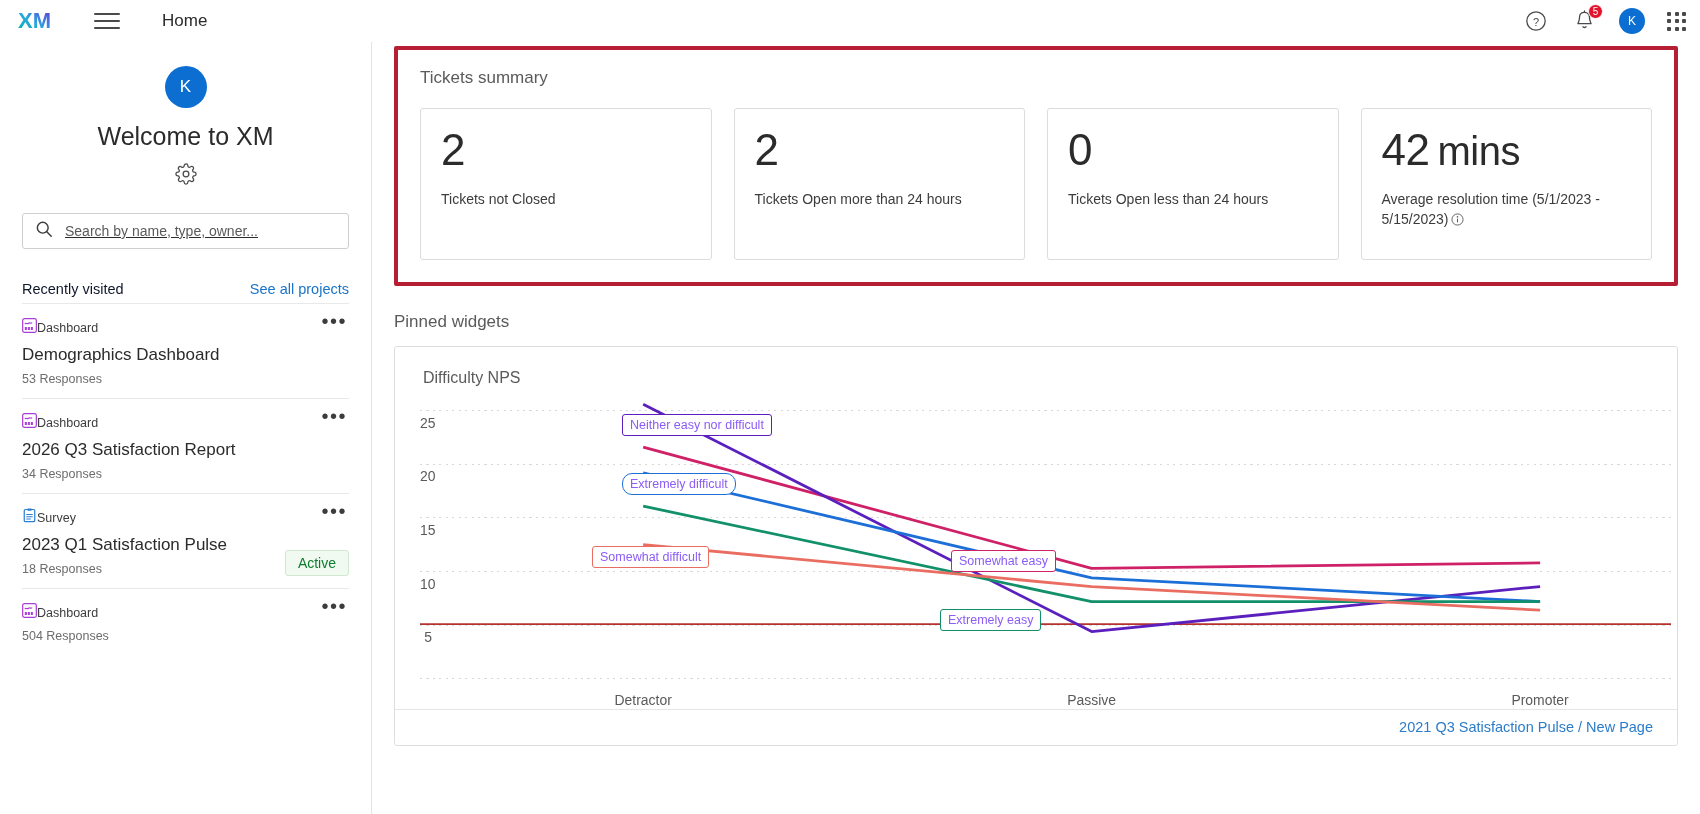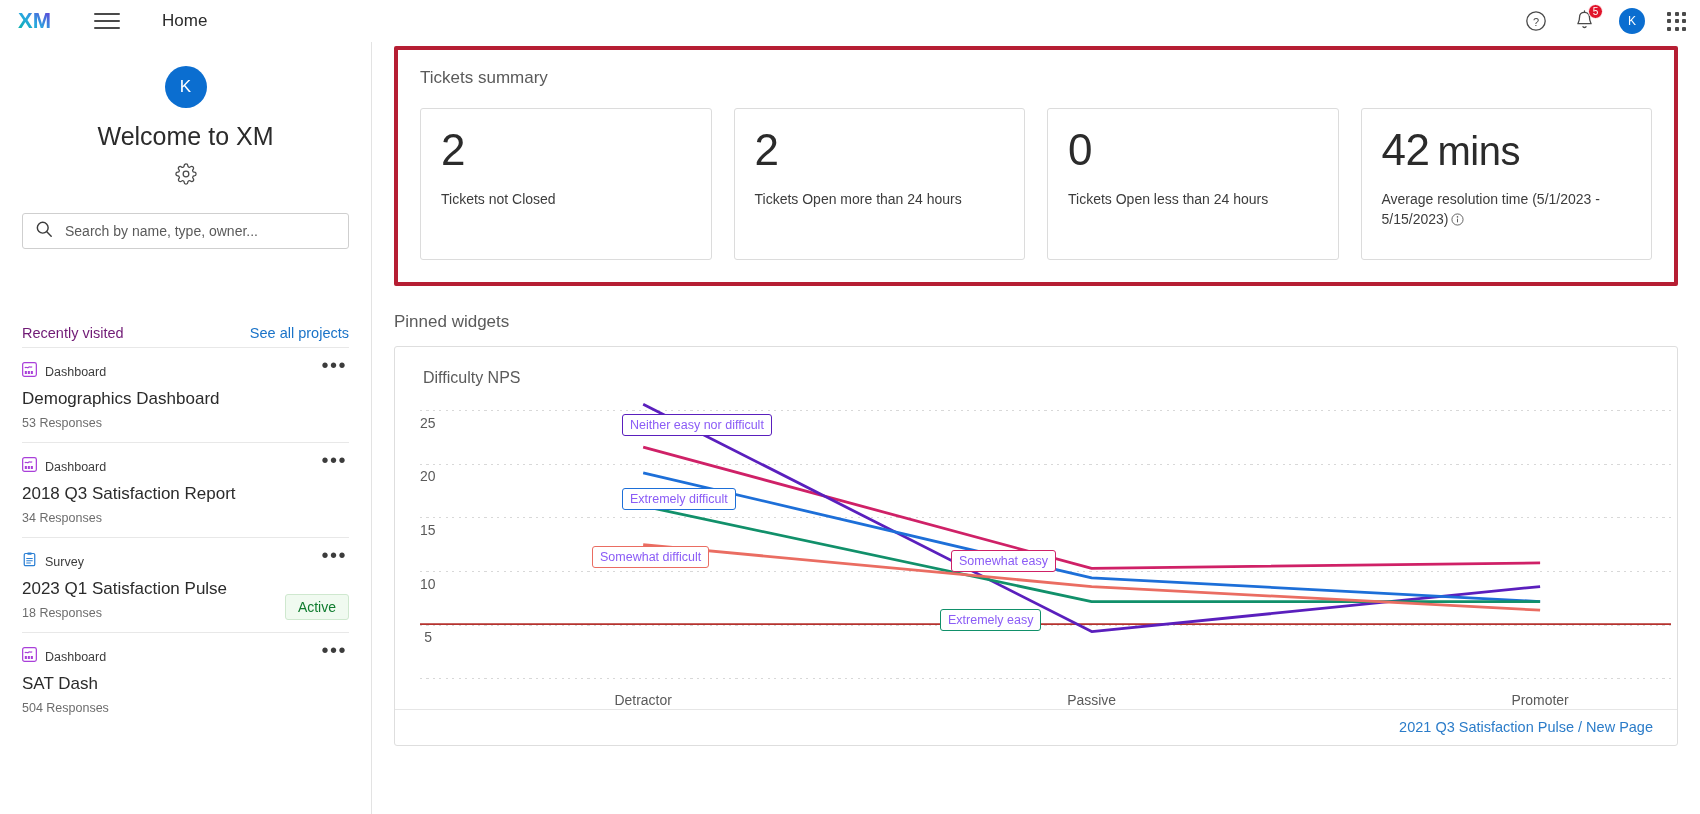--- a/index.html
+++ b/index.html
@@ -49,38 +49,38 @@
   }
   .welcome-wrap { padding-top: 24px; display: flex; flex-direction: column; align-items: center; }
   .avatar-lg {
     width: 42px; height: 42px; border-radius: 50%; background: #0b6ed0; color: #fff;
     font-size: 17px; display: flex; align-items: center; justify-content: center;
   }
   .welcome-text { margin-top: 14px; font-size: 25px; font-weight: 400; color: #2b2b2b; }
   .gear { margin-top: 12px; cursor: pointer; }
   .search-box {
     margin-top: 24px; height: 36px; border: 1px solid #cfcfcf; border-radius: 3px;
-    display: flex; align-items: center; padding: 16px 12px; gap: 12px; background: #fff;
+    display: flex; align-items: center; padding: 16px 12px; gap: 12px; background: #fff; text-decoration: underline;
   }
   .search-box input {
     border: 0; outline: 0; font-size: 14px; color: #3c3c3c; flex: 1;
     font-family: "Liberation Sans", sans-serif; background: transparent;
   }
   .search-box input::placeholder { color: #5a5a5a; }
 
   .recent-head {
     margin-top: 32px; display: flex; align-items: baseline; justify-content: space-between;
   }
-  .recent-head .lbl { font-size: 14.5px; color: #701a75; margin-top: 44px; }
+  .recent-head .lbl { font-size: 14.5px; color: #0f172a; }
   .recent-head .link { font-size: 14.5px; color: #1a73c8; cursor: pointer; }
 
   .proj-list { margin-top: 6px; }
   .proj-item { border-top: 1px solid #e8e8e8; padding: 14px 0 12px; position: relative; }
   .proj-item:first-child { border-top: 1px solid #e8e8e8; }
-  .proj-type { display: flex; align-items: center; gap: 8px; }
+  .proj-type { display: flex; align-items: center; }
   .proj-type .tname { font-size: 12.5px; color: #3c3c3c; }
   .proj-name { margin-top: 8px; font-size: 17px; color: #2b2b2b; }
   .proj-resp { margin-top: 7px; font-size: 12.5px; color: #6d6d6d; }
   .dots {
     position: absolute; right: 2px; top: 12px; font-size: 20px; color: #3c3c3c;
     letter-spacing: 1.5px; line-height: 10px; cursor: pointer; user-select: none;
   }
   .pill {
     position: absolute; right: 0; top: 56px; background: #f0faf0; border: 1px solid #cfe8cf;
     color: #0f7b2e; font-size: 14px; border-radius: 3px; padding: 4px 12px;
@@ -234,21 +234,21 @@
             <svg width="15" height="15" viewBox="0 0 16 16">
               <rect x="0.7" y="0.7" width="14.6" height="14.6" rx="2" fill="none" stroke="#a93fd9" stroke-width="1.3"></rect>
               <path d="M3 6.2c1.4-1.6 2.6 0.8 4-0.6s2.4 1 3.8-0.6" fill="none" stroke="#a93fd9" stroke-width="1.2"></path>
               <rect x="3" y="9.6" width="2.2" height="3.2" fill="#a93fd9"></rect>
               <rect x="6.2" y="9.6" width="2.2" height="3.2" fill="#a93fd9"></rect>
               <rect x="9.4" y="9.6" width="2.2" height="3.2" fill="#a93fd9"></rect>
             </svg>
           </span>
           <span class="tname">Dashboard</span>
         </div>
-        <div class="proj-name">2018 Q3 Satisfaction Report</div>
+        <div class="proj-name">2026 Q3 Satisfaction Report</div>
         <div class="proj-resp">34 Responses</div>
         <div class="dots">•••</div>
       </div>
 
       <div class="proj-item">
         <div class="proj-type">
           <span>
             <svg width="15" height="15" viewBox="0 0 16 16">
               <rect x="2.4" y="1.6" width="11.2" height="13" rx="1.4" fill="none" stroke="#2a7fd4" stroke-width="1.3"></rect>
               <rect x="5.6" y="0.6" width="4.8" height="2.4" rx="0.8" fill="#2a7fd4"></rect>
@@ -269,21 +269,20 @@
             <svg width="15" height="15" viewBox="0 0 16 16">
               <rect x="0.7" y="0.7" width="14.6" height="14.6" rx="2" fill="none" stroke="#a93fd9" stroke-width="1.3"></rect>
               <path d="M3 6.2c1.4-1.6 2.6 0.8 4-0.6s2.4 1 3.8-0.6" fill="none" stroke="#a93fd9" stroke-width="1.2"></path>
               <rect x="3" y="9.6" width="2.2" height="3.2" fill="#a93fd9"></rect>
               <rect x="6.2" y="9.6" width="2.2" height="3.2" fill="#a93fd9"></rect>
               <rect x="9.4" y="9.6" width="2.2" height="3.2" fill="#a93fd9"></rect>
             </svg>
           </span>
           <span class="tname">Dashboard</span>
         </div>
-        <div class="proj-name">SAT Dash</div>
         <div class="proj-resp">504 Responses</div>
         <div class="dots">•••</div>
       </div>
 
     </div>
   </div>
 
   <div class="main">
 
     <div class="tickets-outer">
@@ -364,21 +363,21 @@
           <g font-family="Liberation Sans, sans-serif" font-size="13" fill="#5a5a5a">
             <text x="14" y="38">25</text>
             <text x="14" y="88">20</text>
             <text x="14" y="138">15</text>
             <text x="14" y="188">10</text>
             <text x="18" y="238">5</text>
           </g>
         </svg>
 
         <div class="lbl-box" style="left:227px; top:27px; border-color:#5a1fbd;">Neither easy nor difficult</div>
-        <div class="lbl-box" style="left:227px; top:101px; border-color:#1d6fd8;">Extremely difficult</div>
+        <div class="lbl-box" style="left:227px; top:86px; border-color:#1d6fd8;border-radius:10px;">Extremely difficult</div>
         <div class="lbl-box" style="left:197px; top:159px; border-color:#ea6d62;">Somewhat difficult</div>
         <div class="lbl-box" style="left:556px; top:163px; border-color:#cf2167;">Somewhat easy</div>
         <div class="lbl-box" style="left:545px; top:222px; border-color:#11906a;">Extremely easy</div>
       </div>
 
       <div class="widget-footer">
         <a>2021 Q3 Satisfaction Pulse / New Page</a>
       </div>
     </div>
 

